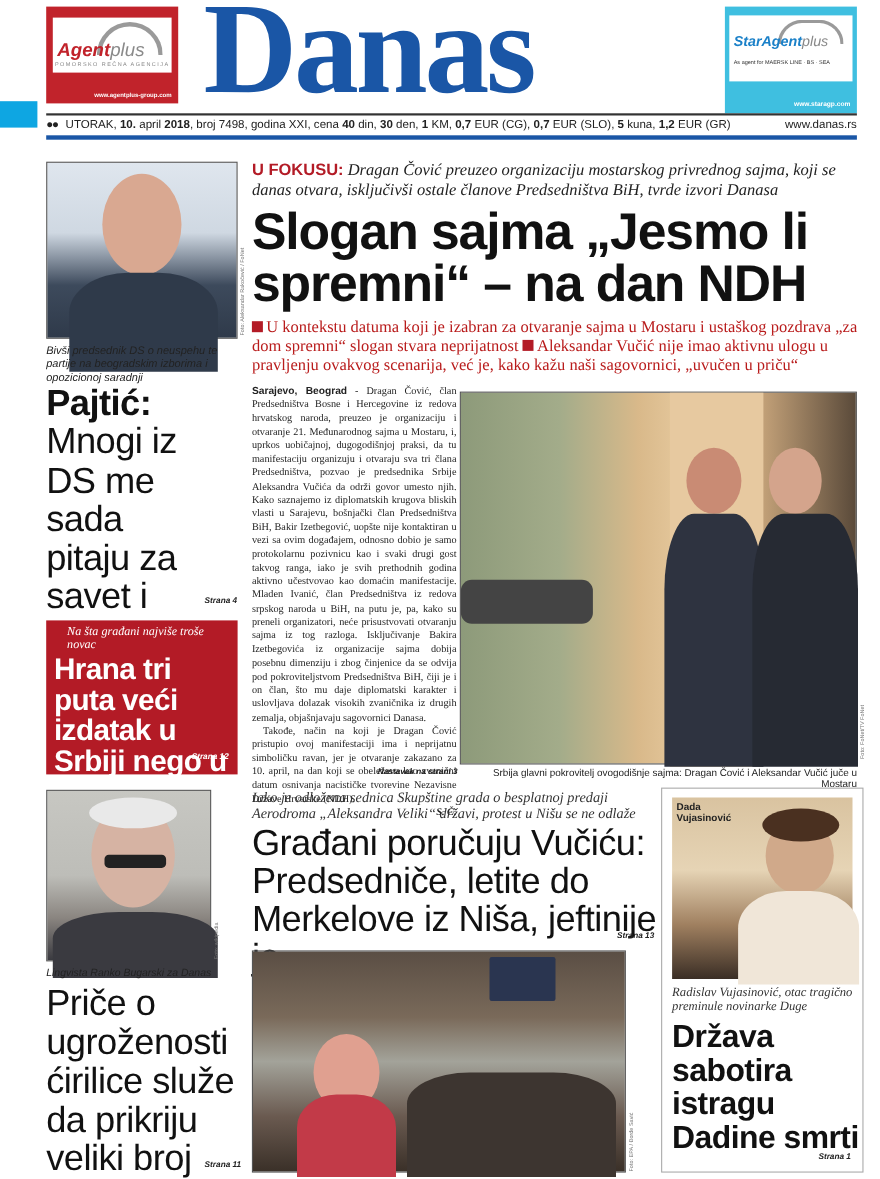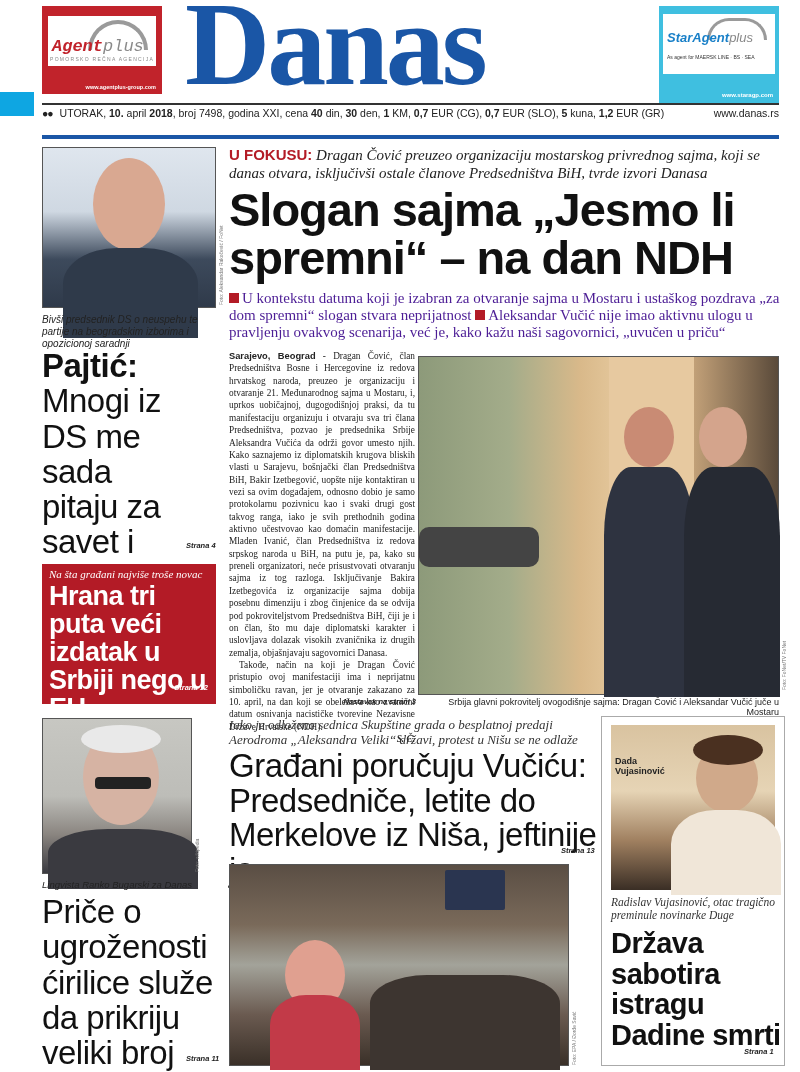--- a/index.html
+++ b/index.html
@@ -4,56 +4,56 @@
 <style>
   * { box-sizing: border-box; margin: 0; padding: 0; }
   body { width: 800px; height: 1072px; background: #fff; position: relative; overflow: hidden; font-family: "Liberation Serif", serif; color: #1a1a1a; }
   .abs { position: absolute; }
 
   
   .ad-left { left: 42px; top: 6px; width: 120px; height: 88px; background: #c1232b; }
   .ad-left .inner { position: absolute; left: 6px; top: 10px; width: 108px; height: 50px; background: #fff; }
   .ad-left .arc { position: absolute; left: 40px; top: 4px; width: 60px; height: 30px; border: 4px solid #9a9a9a; border-bottom: none; border-radius: 40px 40px 0 0; }
   .ad-left .brand { position: absolute; left: 4px; top: 20px; font: italic bold 17px "Liberation Sans", sans-serif; color: #c1232b; }
-  .ad-left .brand span { color: #8a8a8a; font-weight: normal; font-family: Liberation Mono, monospace; }
+  .ad-left .brand span { color: #8a8a8a; font-weight: normal; }
   .ad-left .sub { position: absolute; left: 2px; top: 40px; font: 5px "Liberation Sans", sans-serif; color: #888; letter-spacing: 1.3px; }
   .ad-left .url { position: absolute; right: 6px; bottom: 4px; font: bold 5.5px "Liberation Sans", sans-serif; color: #fff; }
   .blue-square { left: 0; top: 92px; width: 34px; height: 24px; background: #0ea6e2; }
 
   .logo { left: 185px; top: -14px; font: bold 118px "Liberation Serif", serif; color: #1a56a6; letter-spacing: -3px; line-height: 1; }
 
   .ad-right { left: 659px; top: 6px; width: 120px; height: 97px; background: #3fbfe0; }
   .ad-right .inner { position: absolute; left: 4px; top: 8px; width: 112px; height: 60px; background: #fff; }
   .ad-right .arc { position: absolute; left: 44px; top: 4px; width: 60px; height: 22px; border: 3px solid #9a9a9a; border-bottom: none; border-radius: 40px 40px 0 0; }
   .ad-right .brand { position: absolute; left: 4px; top: 16px; font: italic bold 13px "Liberation Sans", sans-serif; color: #1a80c8; }
   .ad-right .brand span { color: #888; font-weight: normal; }
   .ad-right .partners { position: absolute; left: 4px; top: 40px; font: 5px "Liberation Sans", sans-serif; color: #333; }
   .ad-right .url { position: absolute; right: 6px; bottom: 5px; font: bold 6px "Liberation Sans", sans-serif; color: #fff; }
 
-  .dateline { left: 42px; top: 103px; width: 737px; height: 36px; border-top: 2px solid #333; border-bottom: 4px solid #1a56a6; font: 10.5px "Liberation Sans", sans-serif; color: #222; padding-top: 2px; display: flex; justify-content: space-between; }
+  .dateline { left: 42px; top: 103px; width: 737px; height: 24px; border-top: 2px solid #333; border-bottom: 4px solid #1a56a6; font: 10.5px "Liberation Sans", sans-serif; color: #222; padding-top: 2px; display: flex; justify-content: space-between; }
   .dateline b { font-weight: bold; }
   .dots { color: #222; letter-spacing: -1px; margin-right: 4px; }
   .photo-pajtic { left: 42px; top: 147px; width: 174px; height: 161px; background: linear-gradient(180deg,#dfe6ee 0%,#cfd8e2 40%,#3d4a5c 70%,#2f3a4a 100%); border: 1px solid #555; }
   .face { position: absolute; border-radius: 50%; }
   .credit { font: 5px "Liberation Sans", sans-serif; color: #777; writing-mode: vertical-rl; transform: rotate(180deg); }
   .kicker-sans { font: italic 10px "Liberation Sans", sans-serif; color: #222; line-height: 1.2; }
   .head-thin { font: 33px "Liberation Sans", sans-serif; line-height: 1.07; color: #111; letter-spacing: -0.5px; }
   .head-bold { font: bold 33px "Liberation Sans", sans-serif; line-height: 1.07; color: #111; letter-spacing: -0.5px; }
   .strana { font: italic bold 7.5px "Liberation Sans", sans-serif; color: #222; }
 
   .red-box { left: 42px; top: 564px; width: 174px; height: 140px; background: #b31b26; color: #fff; padding: 4px 7px; }
-  .red-box .kick { font: italic 11px "Liberation Serif", serif; margin-bottom: 2px; }
+  .red-box .kick { font: italic 11px "Liberation Serif", serif; margin-bottom: 2px; margin-left: 12px; }
   .red-box .head { font: bold 27px "Liberation Sans", sans-serif; line-height: 1.04; letter-spacing: -0.5px; }
   .red-box .strana { color: #fff; position: absolute; right: 8px; bottom: 12px; }
 
   
   .fokus { left: 229px; top: 146px; width: 556px; font: italic 15px "Liberation Serif", serif; line-height: 1.17; color: #222; }
   .fokus .lbl { font: bold 15px "Liberation Sans", sans-serif; font-style: normal; color: #b31b26; }
   .main-head { left: 229px; top: 186px; width: 560px; font: bold 47px "Liberation Sans", sans-serif; line-height: 1.03; letter-spacing: -1px; color: #111; }
-  .deck { left: 229px; top: 290px; width: 556px; font: 15px "Liberation Serif", serif; line-height: 1.13; color: #4c1d95; }
+  .deck { left: 229px; top: 290px; width: 556px; font: 15px "Liberation Serif", serif; line-height: 1.13; color: #b91c1c; }
   .sq { display: inline-block; width: 10px; height: 10px; background: #b31b26; margin-right: 3px; vertical-align: 0; }
 
   .body { left: 229px; top: 350px; width: 186px; font: 9.3px "Liberation Serif", serif; line-height: 1.33; color: #222; text-align: justify; hyphens: auto; }
   .body p + p { text-indent: 10px; }
   .body .dl { font: bold 9.3px "Liberation Sans", sans-serif; }
   .sig { text-align: right; font-weight: bold; font-style: italic; }
   .nastavak { left: 300px; top: 697px; width: 116px; text-align: right; font: italic bold 7.5px "Liberation Sans", sans-serif; color: #222; }
 
   .photo-main { left: 418px; top: 356px; width: 361px; height: 339px; border: 1px solid #555; background: linear-gradient(90deg,#8d9a7a 0%,#a3ac8a 25%,#d9b98a 45%,#e9cda3 60%,#c9a67c 75%,#5a4a3a 100%); }
   .caption { left: 418px; top: 697px; width: 361px; text-align: right; font: 9px "Liberation Sans", sans-serif; color: #222; }
@@ -168,17 +168,17 @@
   <div class="face" style="left:40px;top:130px;width:90px;height:75px;background:#c23a48;border-radius:40% 40% 0 0;"></div>
   <div class="face" style="left:140px;top:110px;width:190px;height:95px;background:#3d3530;border-radius:30% 30% 0 0;"></div>
 </div>
 <div class="abs credit" style="left:571px;top:995px;height:70px;">Foto: EPA / Đorđe Savić</div>
 
 <div class="abs right-box"></div>
 <div class="abs photo-dada">
   <div class="face" style="left:85px;top:18px;width:62px;height:70px;background:#d0a98a;"></div>
   <div class="face" style="left:82px;top:10px;width:70px;height:30px;background:#4a3020;"></div>
   <div class="face" style="left:60px;top:85px;width:110px;height:85px;background:#f0e6d8;border-radius:40% 40% 0 0;"></div>
-  <div class="dada-name" style="width:60px;margin-top:28px;">Dada Vujasinović</div>
+  <div class="dada-name" style="width:60px;">Dada Vujasinović</div>
 </div>
 <div class="abs rd-kick">Radislav Vujasinović, otac tragično preminule novinarke Duge</div>
 <div class="abs rd-head">Država sabotira istragu Dadine smrti</div>
 <div class="abs strana" style="left:744px;top:1047px;">Strana 1</div>
 
 </body></html>

